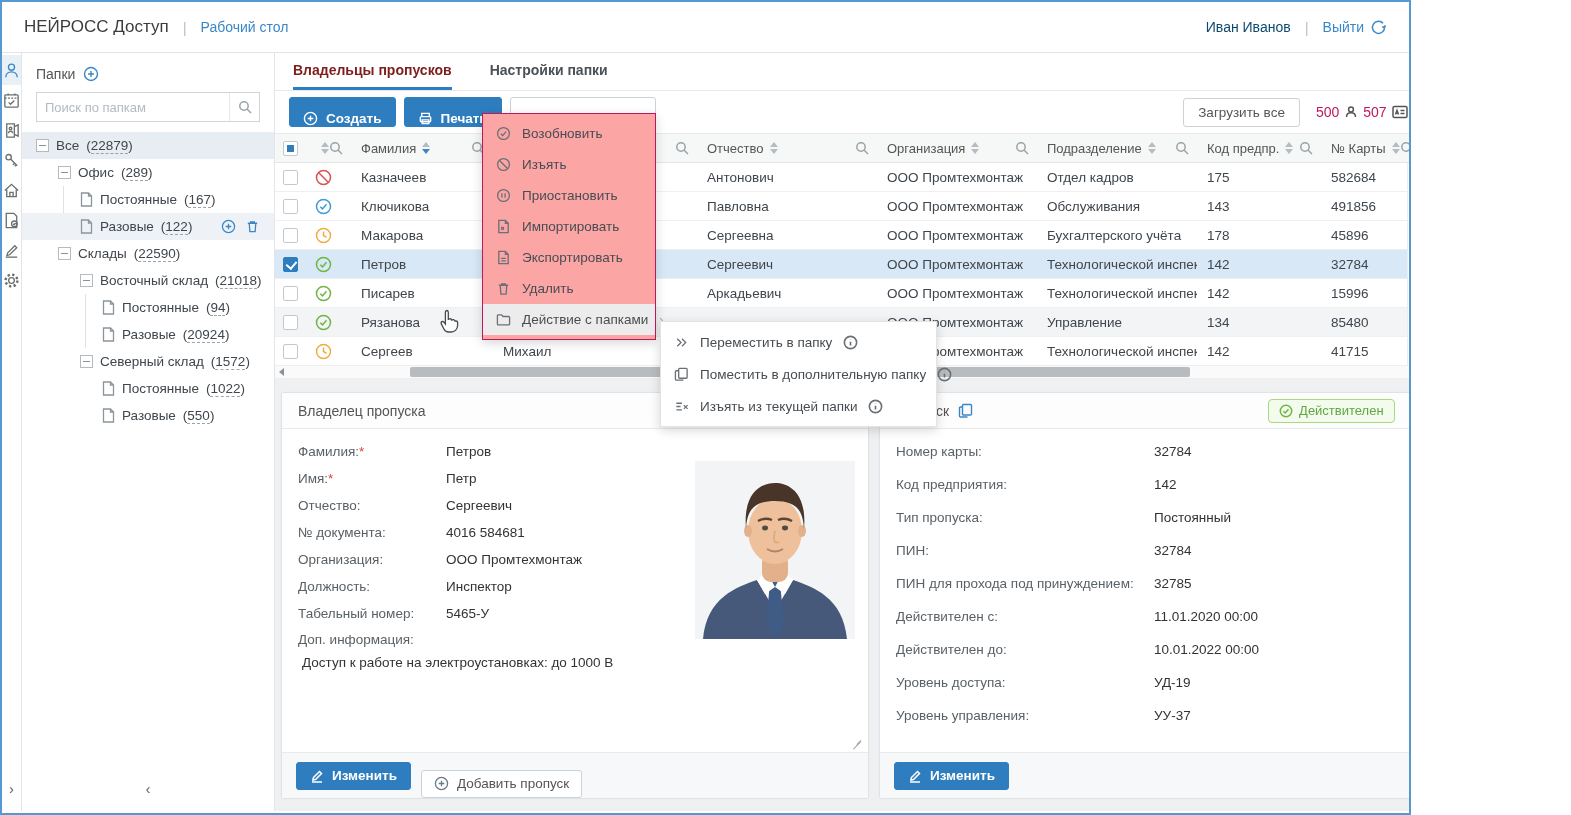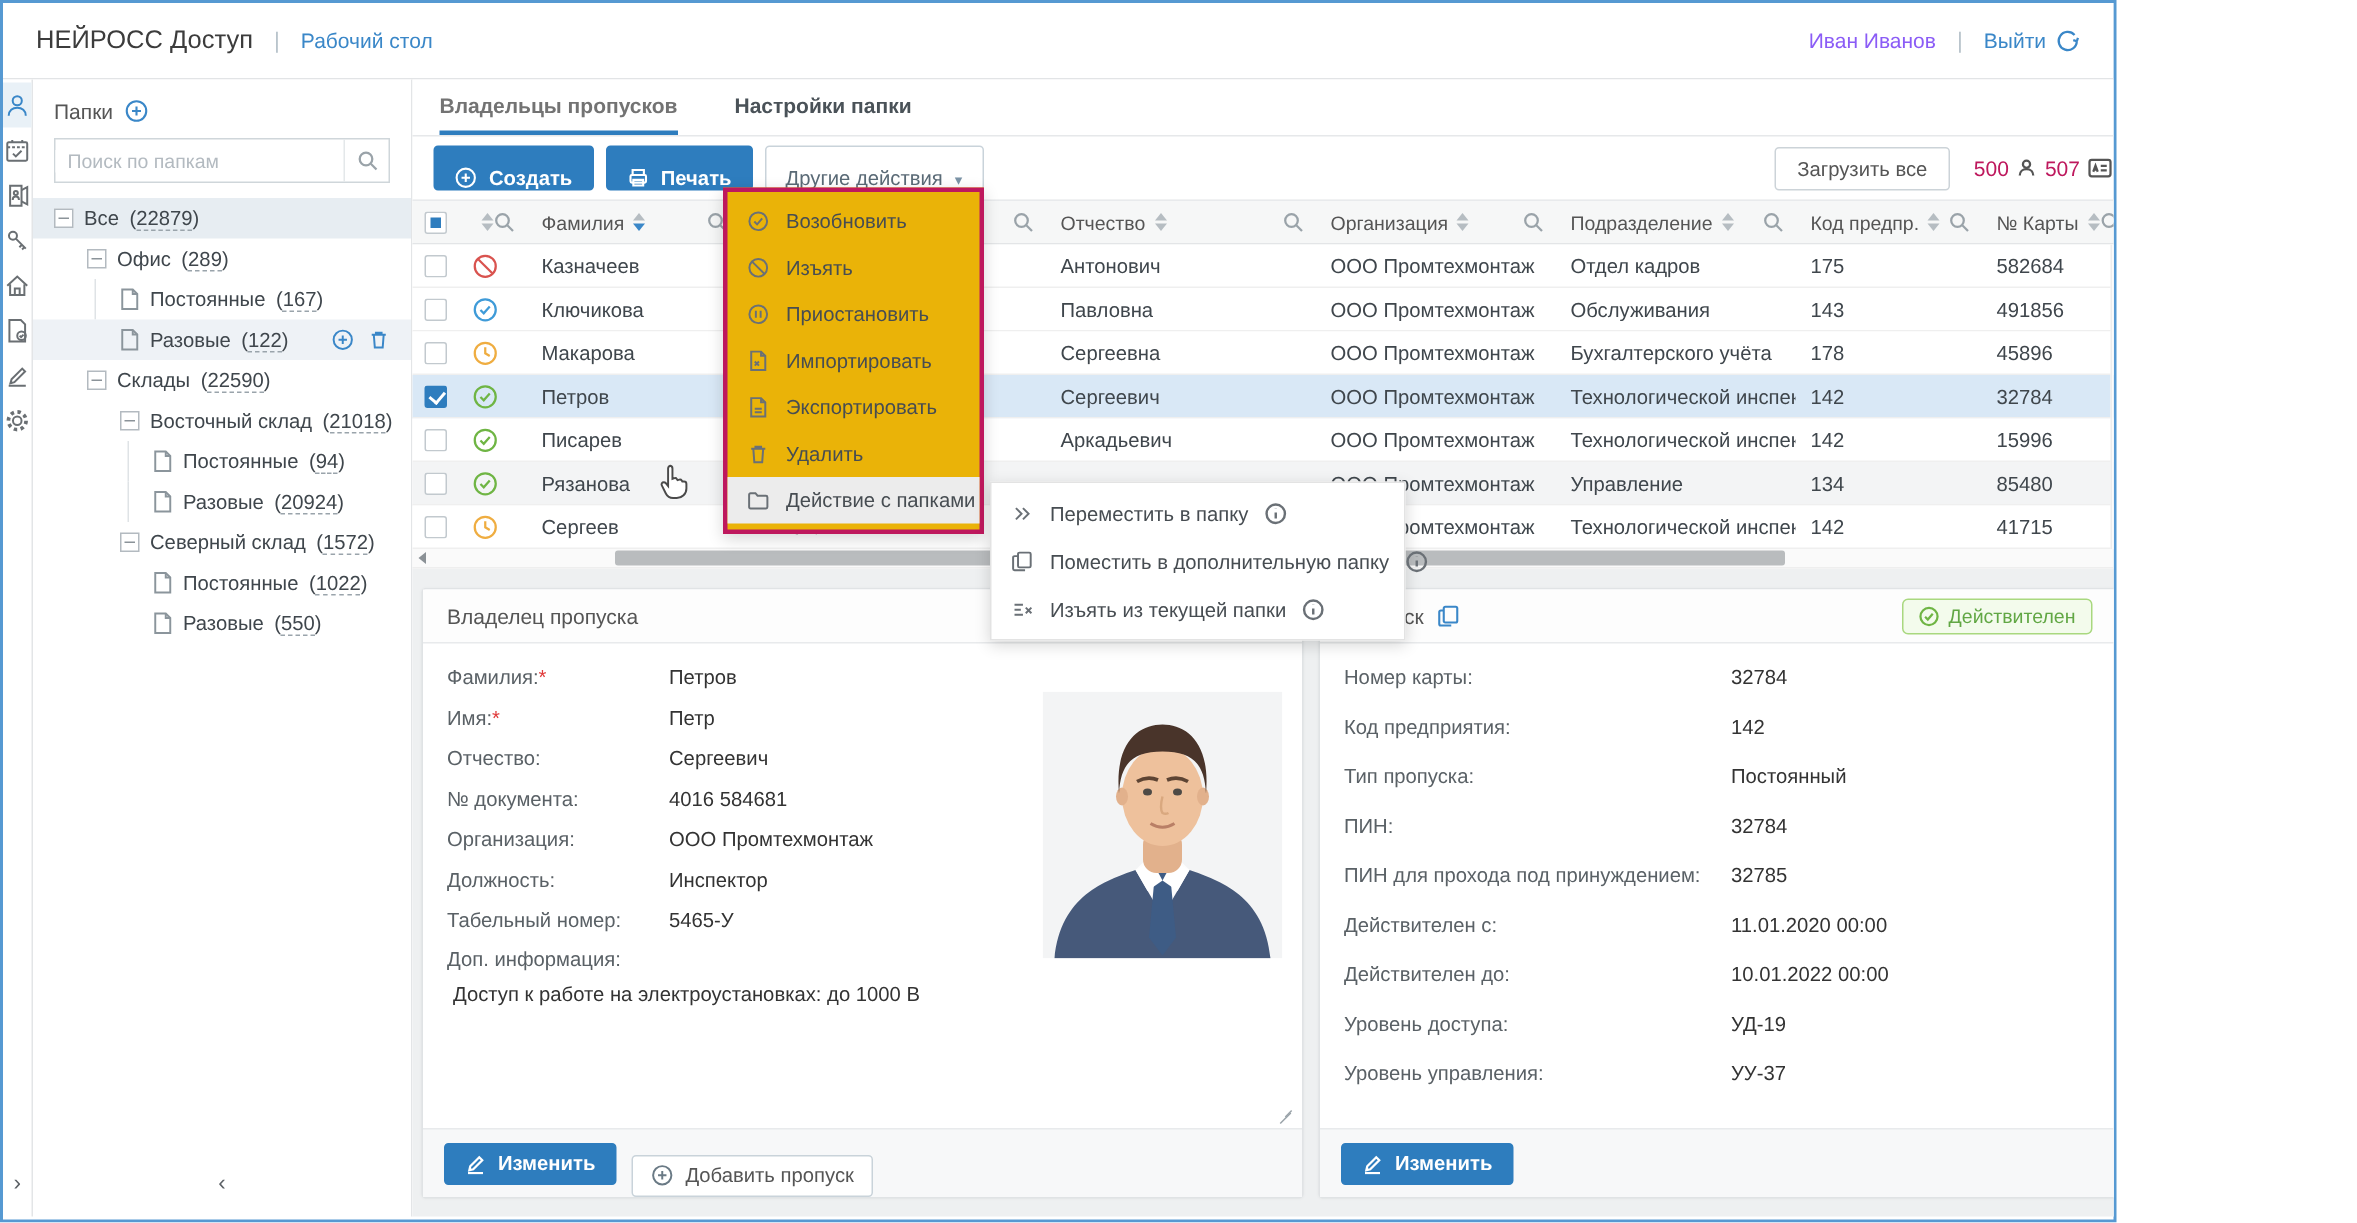--- a/index.html
+++ b/index.html
@@ -6,21 +6,21 @@
   html,body { background:#fff; }
   body { font-family:"Liberation Sans", sans-serif; color:#333; }
   .app { position:relative; width:1411px; height:815px; border:2px solid #5699d2; background:#fff; overflow:hidden; }
 
   
   .hdr { height:51px; border-bottom:1px solid #e2e4e6; display:flex; align-items:center; padding:0 22px; background:#fff; }
   .hdr .app-title { font-size:17px; color:#3c3c3c; }
   .hdr .sep { color:#b9c4cc; margin:0 14px; font-size:15px; }
   .hdr .navlink { color:#3a87c8; font-size:14px; cursor:pointer; }
   .hdr .spacer { flex:1; }
-  .hdr .uname { font-size:14px; color:#8b5cf6; }
+  .hdr .uname { font-size:14px; color:#0c4a6e; }
   .hdr .logout { color:#3a87c8; font-size:14px; display:flex; align-items:center; gap:6px; cursor:pointer; }
   .hdr svg.logout-svg { width:17px; height:17px; stroke:#3a87c8; fill:none; stroke-width:1.6; }
 
   .bodyrow { display:flex; height:758px; }
 
   
   .iconbar { width:80px; border-right:1px solid #e3e5e7; display:flex; flex-direction:column; padding-top:2px; position:relative; background:#fff; }
   .ibar-item { height:30px; display:flex; align-items:center; justify-content:center; color:#6a6f73; cursor:pointer; }
   .ibar-item svg { width:19px; height:19px; stroke:currentColor; fill:none; stroke-width:1.4; }
   .ibar-item.active { background:#e9f1f7; color:#3a87c8; }
@@ -50,21 +50,21 @@
   .row-actions { position:absolute; right:14px; display:flex; gap:9px; }
   .row-actions svg { width:15px; height:15px; stroke:#3a87c8; fill:none; stroke-width:1.4; cursor:pointer; }
   .guide2 { background-image:linear-gradient(#dfe3e6,#dfe3e6); background-size:1px 100%; background-position:41px 0; background-repeat:no-repeat; }
   .guide3 { background-image:linear-gradient(#dfe3e6,#dfe3e6); background-size:1px 100%; background-position:63px 0; background-repeat:no-repeat; }
   .tp-collapse { position:absolute; bottom:14px; left:0; width:100%; text-align:center; color:#5c6166; font-size:15px; cursor:pointer; }
 
   
   .main { flex:1; position:relative; display:flex; flex-direction:column; background:#fff; }
   .tabs { height:38px; display:flex; align-items:stretch; gap:38px; padding:0 0 0 18px; border-bottom:1px solid #e6e8ea; }
   .tab { display:flex; align-items:center; font-size:14px; font-weight:bold; color:#4a5258; cursor:pointer; border-bottom:3px solid transparent; }
-  .tab.active { color:#737373; border-bottom-color:#2e7dbe; }
+  .tab.active { color:#7f1d1d; border-bottom-color:#2e7dbe; }
 
   .toolbar { height:42px; display:flex; align-items:center; padding:0 14px; gap:8px; }
   .btn { height:30px; display:inline-flex; align-items:flex-end; gap:8px; padding:0 13px; font-size:13.5px; border-radius:3px; cursor:pointer; font-family:inherit; }
   .btn-primary { background:#2e7dbe; color:#fff; border:1px solid #2e7dbe; font-weight:bold; }
   .btn-primary svg { width:15px; height:15px; stroke:#fff; fill:none; stroke-width:1.5; }
   .btn-outline { background:#fff; border:1px solid #c9d3da; color:#5a6a76; }
   .btn-outline .chev { font-size:10px; color:#7b93a6; }
   .tb-spacer { flex:1; }
   .btn-load { height:29px; background:#fff; border:1px solid #ccd3d8; color:#555; padding:0 14px; font-size:13.5px; border-radius:3px; cursor:pointer; }
   .counter { display:flex; align-items:center; gap:5px; font-size:14px; color:#be185d; margin-left:8px; }
@@ -135,21 +135,21 @@
   .photo { position:absolute; top:32px; right:13px; width:160px; height:178px; overflow:hidden; }
   .extra-lab { color:#5a6166; margin:2px 0 6px 0; }
   .extra-area { width:100%; height:72px; border:none; resize:none; outline:none; font-family:inherit; font-size:13.5px; color:#333; padding:2px 4px; position:relative; background:transparent; }
   .resize-grip { position:absolute; right:6px; bottom:4px; width:10px; height:10px; }
   .resize-grip::before { content:""; position:absolute; right:0; bottom:2px; width:10px; height:1px; background:#9aa3a9; transform:rotate(-45deg); }
   .resize-grip::after { content:""; position:absolute; right:0; bottom:5px; width:6px; height:1px; background:#9aa3a9; transform:rotate(-45deg); }
   .badge { margin-left:auto; height:24px; display:inline-flex; align-items:center; gap:6px; padding:0 10px; border:1px solid #a9d87f; background:#f3fbec; color:#61a744; font-size:13px; border-radius:4px; }
   .badge svg { width:14px; height:14px; stroke:#6fb544; fill:none; stroke-width:1.5; }
 
   
-  .menu { position:absolute; left:207px; top:72px; width:174px; background:#eab308; border:3px solid #be185d; box-shadow:0 3px 10px rgba(0,0,0,.16); z-index:60; padding:4px 0; }
+  .menu { position:absolute; left:207px; top:60px; width:174px; background:#fca5a5; border:1px solid #be185d; box-shadow:0 3px 10px rgba(0,0,0,.16); z-index:60; padding:4px 0; }
   .menu-item { height:31px; display:flex; align-items:center; gap:11px; padding:0 13px; font-size:13.5px; color:#474d52; cursor:pointer; white-space:nowrap; }
   .menu-item svg { width:15px; height:15px; stroke:#6a7076; fill:none; stroke-width:1.4; flex:0 0 15px; }
   .menu-item.hl { background:#ececec; }
   .menu-item .subchev { margin-left:auto; color:#9aa0a5; font-size:12px; }
   .submenu { position:absolute; left:385px; top:268px; width:277px; background:#fff; border:1px solid #e3e3e3; box-shadow:0 3px 10px rgba(0,0,0,.16); z-index:61; padding:4px 0; }
   .submenu .menu-item { height:32px; }
   .info-i { width:13px; height:13px; flex:0 0 13px; }
   .cursor { position:absolute; left:162px; top:256px; z-index:100; width:24px; height:26px; pointer-events:none; }
 </style>
 </head>

